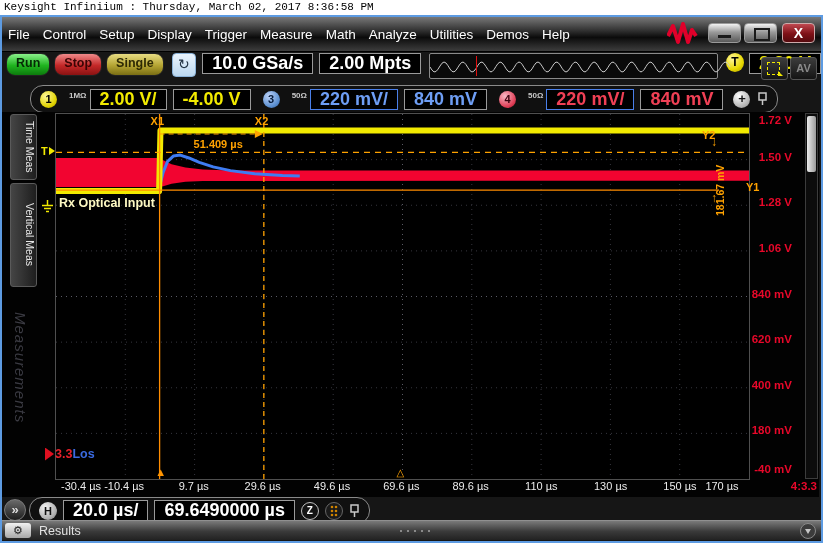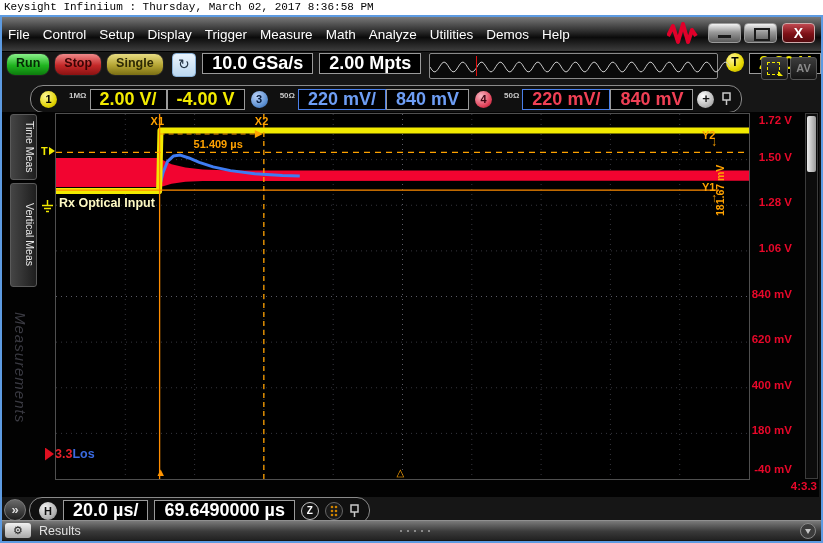--- a/index.html
+++ b/index.html
@@ -50,21 +50,21 @@
   .tool-icon.av{right:4px;color:#8a8a8a;font-weight:bold;font-size:11px;text-align:center;line-height:21px}
 
   
   .channelbar{position:absolute;left:28px;top:68px;height:26px;display:flex;align-items:center;
     border:1px solid #8a8a8a;border-radius:13px;padding:0 9px;background:#101010}
   .ch-circle{width:17px;height:17px;border-radius:50%;color:#000;font-size:11px;font-weight:bold;text-align:center;line-height:17px;flex:none}
   .ch1-c{background:radial-gradient(circle at 35% 30%,#fff898,#e0d200 65%,#a09400)}
   .ch3-c{background:radial-gradient(circle at 35% 30%,#bcd2f8,#5b8fd0 65%,#2a5aa0);color:#041a3a}
   .ch4-c{background:radial-gradient(circle at 35% 30%,#f8b8c4,#e04058 65%,#981024);color:#3a0410}
   .imp{color:#c8c8c8;font-size:8px;font-weight:bold;margin:0 3px 7px 12px;white-space:nowrap}
-  .ch-pill{}
+  .ch-pill{margin-right:6px}
   .ch1-t{color:#f2ea00}.ch3-t{color:#6e9ef5}.ch4-t{color:#f04055}
   .focus-border{border-color:#4a7fe8}
   .plus-circle{width:17px;height:17px;border-radius:50%;background:radial-gradient(circle at 35% 30%,#fff,#b0b0b0 70%,#777);
     color:#111;font-weight:bold;font-size:13px;text-align:center;line-height:16px;margin:0 7px 0 4px}
 
   
   .main-bg{position:absolute;left:0;top:95px;width:817px;height:385px;background:#020202}
   .sidebar-tab{position:absolute;left:8px;width:27px;background:linear-gradient(90deg,#454545,#1e1e1e);
     border:1px solid #5a5a5a;border-radius:3px;color:#e8e8e8;font-size:10.5px;writing-mode:vertical-rl;
     text-align:center;box-sizing:border-box;white-space:nowrap}
@@ -249,34 +249,47 @@
             <line x1="5" y1="11.5" x2="8" y2="11.5"></line>
       </g>
         </svg>
     </span>
     <span class="plot-label rx-label">Rx Optical Input</span>
 
     <span class="plot-label cursor-label x1x2" style="left: 94.607px;">X1</span>
     <span class="plot-label cursor-label x1x2" style="left: 198.834px;">X2</span>
     <span class="plot-label cursor-label dx-label" style="left: 137.607px;">51.409 µs</span>
     <span class="plot-label cursor-label ylabels" style="top: 15px;">Y2</span>
-    <span class="plot-label cursor-label ylabels" style="top: 67.1108px;">Y1</span>
+    <span class="plot-label cursor-label ylabels" style="top: 67.1108px; margin-left: 44px;">Y1</span>
     <span class="plot-label arrow-glyph" style="top: 21.3665px;">↓</span>
     <span class="plot-label arrow-glyph" style="top: 77.1108px;">↑</span>
     <span class="plot-label dy-label">181.67 mV</span>
 
     <span class="plot-label los-row">
       <span class="los-flag"></span>
       <span class="los-pre">3.3</span>
       <span class="los-txt">Los</span>
     </span>
     <span class="plot-label tri-bottom" style="color: rgb(255, 148, 0); left: 99.1662px;">▲</span>
     <span class="plot-label tri-bottom" style="color: rgb(255, 162, 0); font-size: 10px; left: 340.5px;">△</span>
   </div>
 
+  <div class="xaxis">
+      <span class="xtick" style="left: 26px;">-30.4 µs</span>
+      <span class="xtick" style="left: 69.1302px;">-10.4 µs</span>
+      <span class="xtick" style="left: 138.777px;">9.7 µs</span>
+      <span class="xtick" style="left: 207.73px;">29.6 µs</span>
+      <span class="xtick" style="left: 277.03px;">49.6 µs</span>
+      <span class="xtick" style="left: 346.33px;">69.6 µs</span>
+      <span class="xtick" style="left: 415.63px;">89.6 µs</span>
+      <span class="xtick" style="left: 486.316px;">110 µs</span>
+      <span class="xtick" style="left: 555.616px;">130 µs</span>
+      <span class="xtick" style="left: 624.916px;">150 µs</span>
+      <span class="xtick" style="left: 667px;">170 µs</span>
+    </div>
   <span class="corner-label">4:3.3</span>
   <div class="yaxis">
       <span class="ytick" style="top: 1px;">1.72 V</span>
       <span class="ytick" style="top: 37.625px;">1.50 V</span>
       <span class="ytick" style="top: 83.25px;">1.28 V</span>
       <span class="ytick" style="top: 128.875px;">1.06 V</span>
       <span class="ytick" style="top: 174.5px;">840 mV</span>
       <span class="ytick" style="top: 220.125px;">620 mV</span>
       <span class="ytick" style="top: 265.75px;">400 mV</span>
       <span class="ytick" style="top: 311.375px;">180 mV</span>

